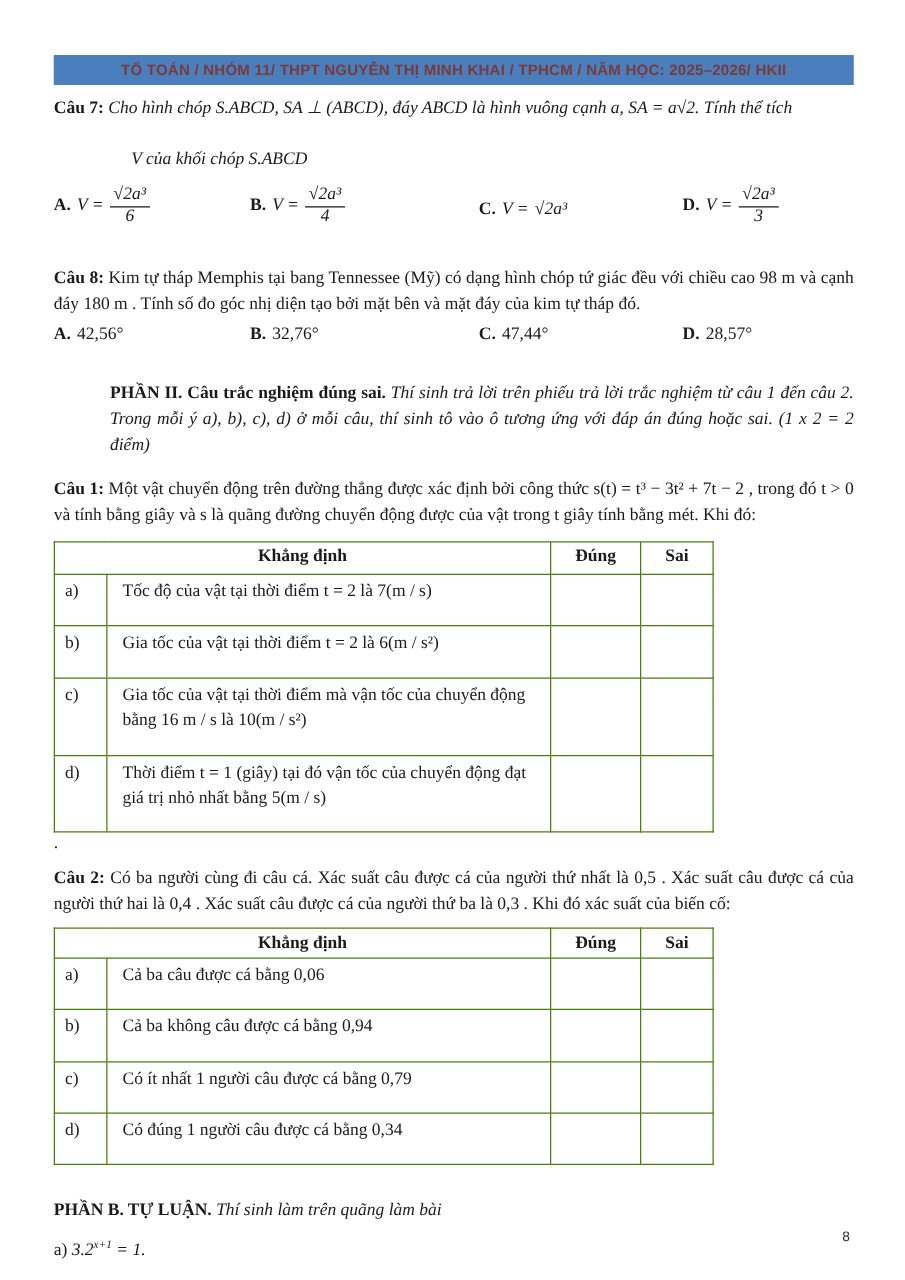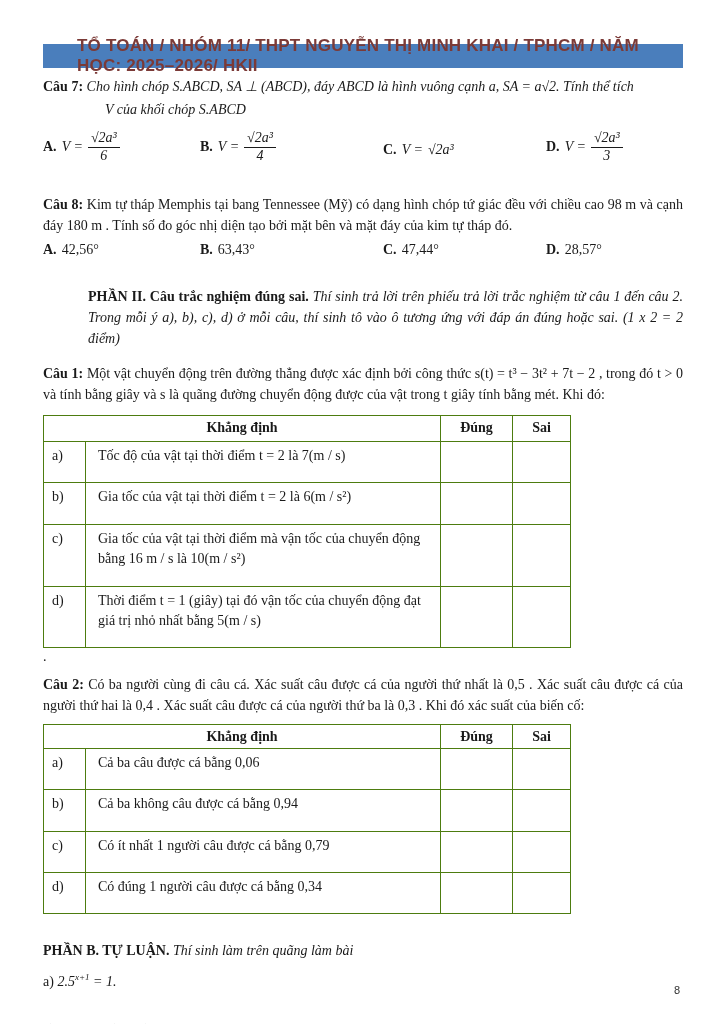--- a/index.html
+++ b/index.html
@@ -13,29 +13,28 @@
     font-size:14px;
     color:#1a1a1a;
     overflow:hidden;
   }
   .content { position:absolute; left:43px; top:44px; width:640px; }
   .banner {
     width:100%; height:24px;
     background:#4a7ebc;
     display:flex; align-items:center; justify-content:center;
     font-family:"Liberation Sans", sans-serif;
-    font-weight:bold; font-size:17px;
+    font-weight:bold; font-size:12px;
     color:#7b3a37;
     letter-spacing:0.2px;
-    padding-left:34px;
   }
   .para { margin-top:8px; line-height:1.5; }
   .just { text-align:justify; }
   .qlabel { font-weight:bold; }
-  .indent2 { padding-left:62px; margin-top:2px;font-family:Liberation Serif, serif; }
+  .indent2 { padding-left:62px; margin-top:20px;font-family:Liberation Serif, serif; }
   .m { font-style:italic; }
   .optrow { position:relative; margin-top:6px; height:24px; }
   .optrow.tall { height:48px; margin-top:10px; }
   .opt { position:absolute; top:0; display:flex; align-items:center; gap:5px; white-space:nowrap; }
   .opt-label { font-weight:bold; }
   .frac { display:inline-block; vertical-align:middle; text-align:center; font-style:italic; line-height:1.2; }
   .fnum { display:block; border-bottom:1px solid #1a1a1a; padding:0 3px; }
   .fden { display:block; }
   .tbl { border-collapse:collapse; margin-top:10px; table-layout:fixed; width:527px; }
   .tbl th, .tbl td { border:1px solid #4d7c0f; vertical-align:top; line-height:1.45; }
@@ -112,21 +111,21 @@
       <b class="qlabel">Câu 8:</b>
       <span>Kim tự tháp Memphis tại bang Tennessee (Mỹ) có dạng hình chóp tứ giác đều với chiều cao 98 m và cạnh đáy 180 m . Tính số đo góc nhị diện tạo bởi mặt bên và mặt đáy của kim tự tháp đó.</span>
     </p>
     <div class="optrow">
       <span class="opt" style="left:0">
         <b class="opt-label">A.</b>
         <span>42,56°</span>
       </span>
       <span class="opt" style="left:157px">
         <b class="opt-label">B.</b>
-        <span>63,43°</span>
+        <span>32,76°</span>
       </span>
       <span class="opt" style="left:340px">
         <b class="opt-label">C.</b>
         <span>47,44°</span>
       </span>
       <span class="opt" style="left:503px">
         <b class="opt-label">D.</b>
         <span>28,57°</span>
       </span>
     </div>
@@ -229,21 +228,21 @@
       </table>
 
     <p class="para biggap">
       <b>PHẦN B. TỰ LUẬN.</b>
       <i>Thí sinh làm trên quãng làm bài</i>
     </p>
 
 
     <p class="para" style="margin-top:10px">
       <span>a)</span>
-      <i class="m">2.5</i><sup>x+1</sup><i class="m"> = 1.</i>
+      <i class="m">3.2</i><sup>x+1</sup><i class="m"> = 1.</i>
     </p>
 
     <p class="para" style="margin-top:27px">
       <span>b)</span>
       <i class="m">ln x + ln (x − 3) = ln 5x</i>
     </p>
 
   </div>
 
   <div class="pagenum">8</div>

